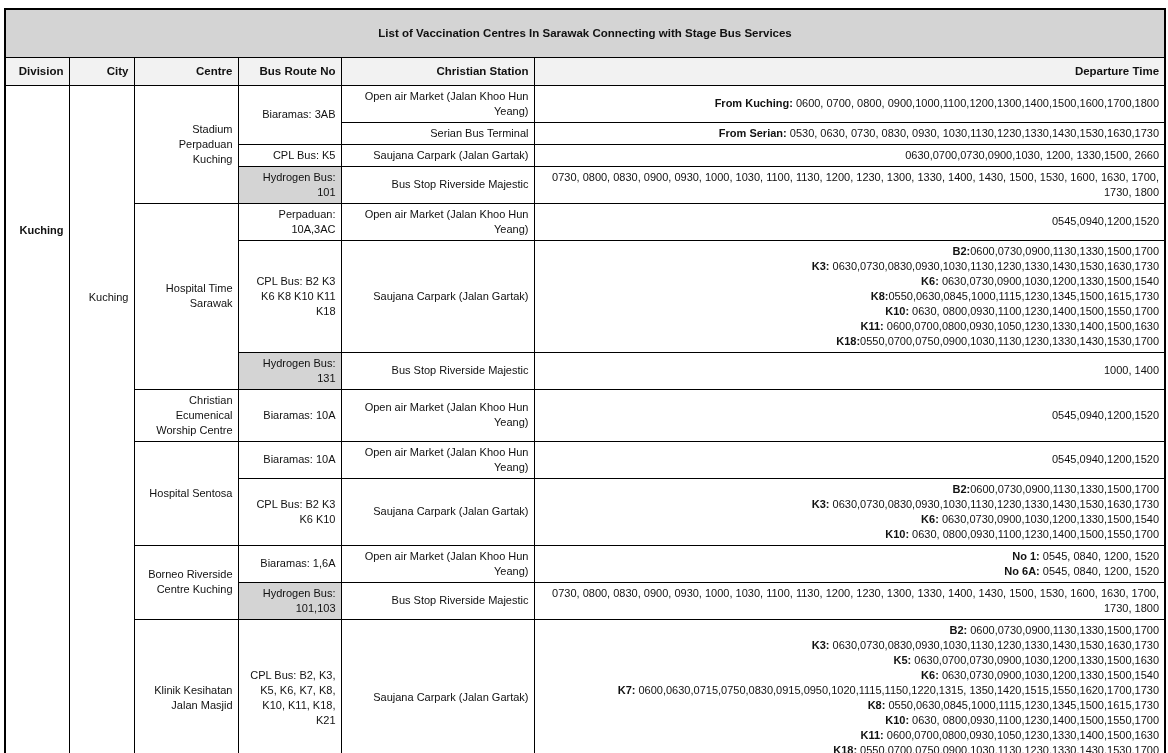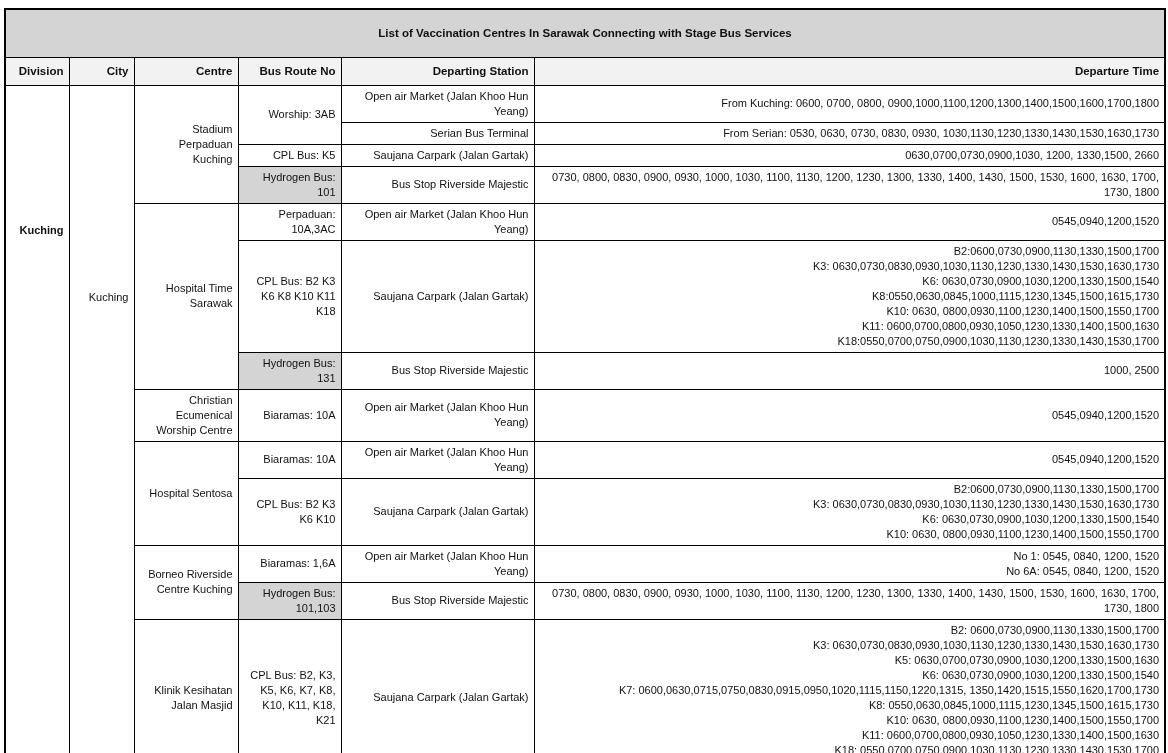--- a/index.html
+++ b/index.html
@@ -26,21 +26,21 @@
     text-align: center; font-weight: bold;
     height: 48px; font-size: 11.5px;
   }
   .vax thead th.col-head {
     background: var(--header-bg, #f2f2f2);
     font-weight: bold; height: 28px; font-size: 11.5px;
   }
   .vax td.shaded { background: var(--shaded-bg, #d4d4d4); }
   .vax td.division-cell { vertical-align: top; padding-top: 137px; font-weight: bold; }
   .vax td.city-cell { vertical-align: top; padding-top: 204px; }
-  .tline b { font-weight: normal; }
+  .tline b { font-weight: bold; }
 </style>
 </head>
 <body>
 
 <div class="table-wrap">
   <table class="vax">
     <colgroup>
       <col style="width:64px">
         <col style="width:65px">
         <col style="width:104px">
@@ -50,30 +50,30 @@
     </colgroup>
     <thead>
       <tr>
         <td class="title-cell" colspan="6">List of Vaccination Centres In Sarawak Connecting with Stage Bus Services</td>
       </tr>
       <tr>
         <th class="col-head">Division</th>
         <th class="col-head">City</th>
         <th class="col-head">Centre</th>
         <th class="col-head">Bus Route No</th>
-        <th class="col-head">Departing Station</th>
+        <th class="col-head">Christian Station</th>
         <th class="col-head">Departure Time</th>
       </tr>
     </thead>
     <tbody>
         <tr>
           <td rowspan="13" class="division-cell">Kuching</td>
           <td rowspan="13" class="city-cell">Kuching</td>
           <td rowspan="4" class="centre-cell">Stadium Perpaduan Kuching</td>
-          <td rowspan="2" class="route-cell">Worship: 3AB</td>
+          <td rowspan="2" class="route-cell">Biaramas: 3AB</td>
           <td class="station-cell">Open air Market (Jalan Khoo Hun Yeang)</td>
           <td class="time-cell">
             <div class="tline"><b>From Kuching:</b> 0600, 0700, 0800, 0900,1000,1100,1200,1300,1400,1500,1600,1700,1800</div>
           </td>
         </tr>
         <tr>
           <td class="station-cell">Serian Bus Terminal</td>
           <td class="time-cell">
             <div class="tline"><b>From Serian:</b> 0530, 0630, 0730, 0830, 0930, 1030,1130,1230,1330,1430,1530,1630,1730</div>
           </td>
@@ -110,21 +110,21 @@
             <div class="tline"><b>K8:</b>0550,0630,0845,1000,1115,1230,1345,1500,1615,1730</div>
             <div class="tline"><b>K10:</b> 0630, 0800,0930,1100,1230,1400,1500,1550,1700</div>
             <div class="tline"><b>K11:</b> 0600,0700,0800,0930,1050,1230,1330,1400,1500,1630</div>
             <div class="tline"><b>K18:</b>0550,0700,0750,0900,1030,1130,1230,1330,1430,1530,1700</div>
           </td>
         </tr>
         <tr>
           <td class="route-cell shaded">Hydrogen Bus: 131</td>
           <td class="station-cell">Bus Stop Riverside Majestic</td>
           <td class="time-cell">
-            <div class="tline">1000, 2500</div>
+            <div class="tline">1000, 1400</div>
           </td>
         </tr>
         <tr>
           <td class="centre-cell">Christian Ecumenical Worship Centre</td>
           <td class="route-cell">Biaramas: 10A</td>
           <td class="station-cell">Open air Market (Jalan Khoo Hun Yeang)</td>
           <td class="time-cell">
             <div class="tline">0545,0940,1200,1520</div>
           </td>
         </tr>

